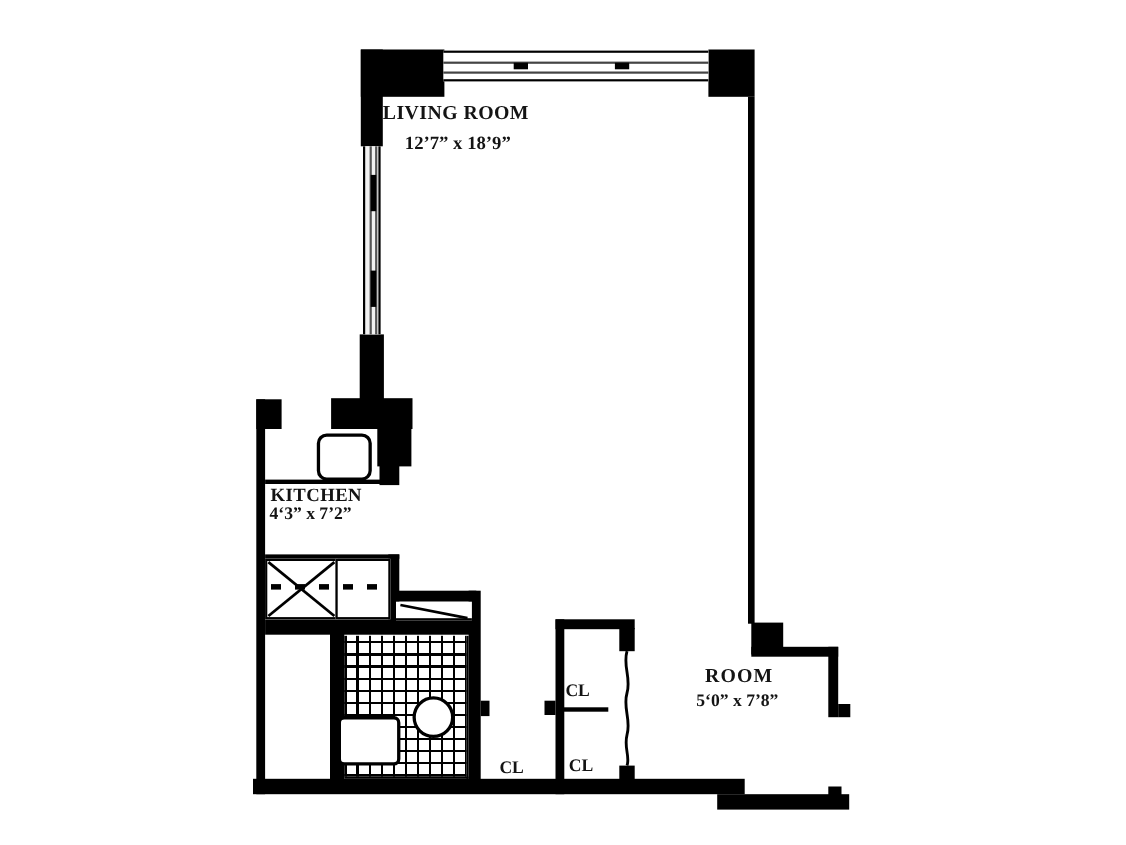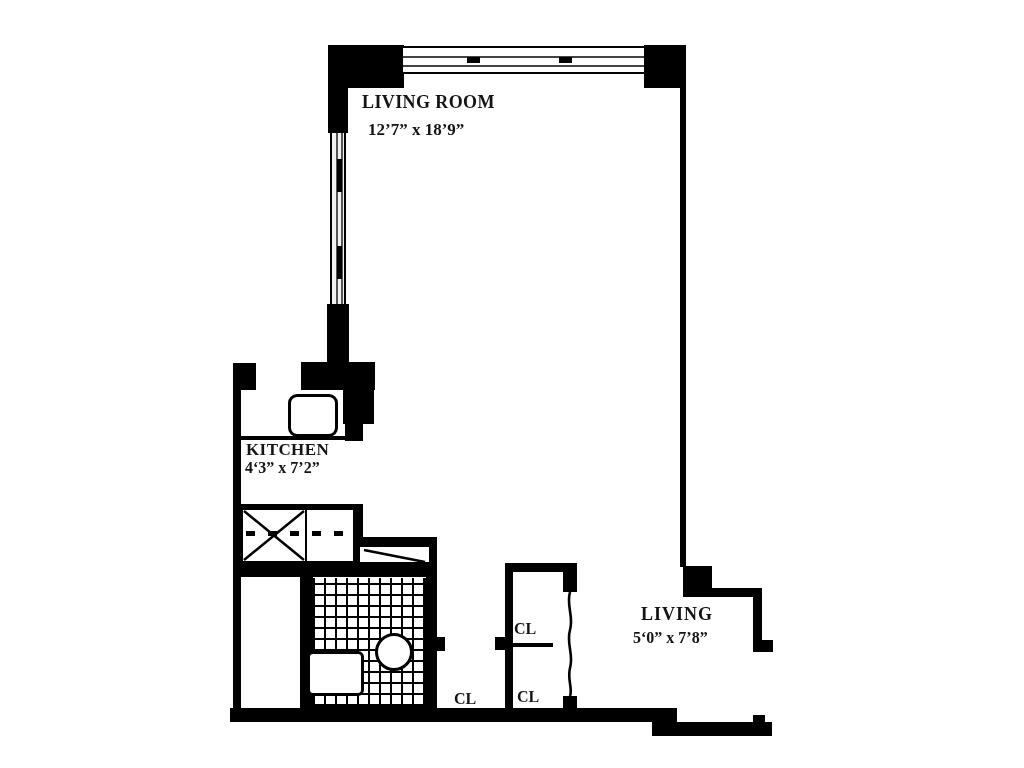--- a/index.html
+++ b/index.html
@@ -91,26 +91,26 @@
   <div class="fixture" style="left:375px;top:633px;width:38px;height:38px;border-radius:50%;"></div>
   <div style="position:absolute;left:360px;top:547px;width:69px;height:17px;border-bottom:2px solid #000;box-sizing:border-box;background:#fff;"></div>
   <svg style="left:360px;top:547px;" width="69" height="17" viewBox="0 0 69 17">
     <line x1="4" y1="3" x2="65" y2="15" stroke="#000" stroke-width="2.5"></line>
   </svg>
 
   <svg style="left:565px;top:592px;" width="10" height="104" viewBox="0 0 10 104">
     <path d="M5 0 C 1 14, 9 24, 5 38 C 1 52, 9 62, 5 76 C 2 88, 8 96, 5 104" fill="none" stroke="#000" stroke-width="2.6"></path>
   </svg>
 
-  <div class="label" style="left:362px;top:92px;font-size:18px;letter-spacing:0.4px;">LIVING ROOM</div>
+  <div class="label" style="left:348px;top:92px;font-size:18px;letter-spacing:0.4px;">LIVING ROOM</div>
   <div class="label" style="left:368px;top:120px;font-size:17px;text-align:center;">12’7” x 18’9”</div>
 
   <div class="label" style="left:246px;top:440px;font-size:17px;letter-spacing:0.4px;text-align:center;">KITCHEN</div>
   <div class="label" style="left:245px;top:459px;font-size:16px;">4‘3” x 7’2”</div>
 
-  <div class="label" style="left:641px;top:604px;font-size:18px;letter-spacing:1px;">LIVING</div>
+  <div class="label" style="left:641px;top:604px;font-size:18px;letter-spacing:1px;">ROOM</div>
   <div class="label" style="left:633px;top:629px;font-size:16px;">5‘0” x 7’8”</div>
 
   <div class="label" style="left:514px;top:620px;font-size:16px;">CL</div>
   <div class="label" style="left:517px;top:688px;font-size:16px;">CL</div>
   <div class="label" style="left:454px;top:690px;font-size:16px;">CL</div>
 
 </div>
 
 </body></html>

